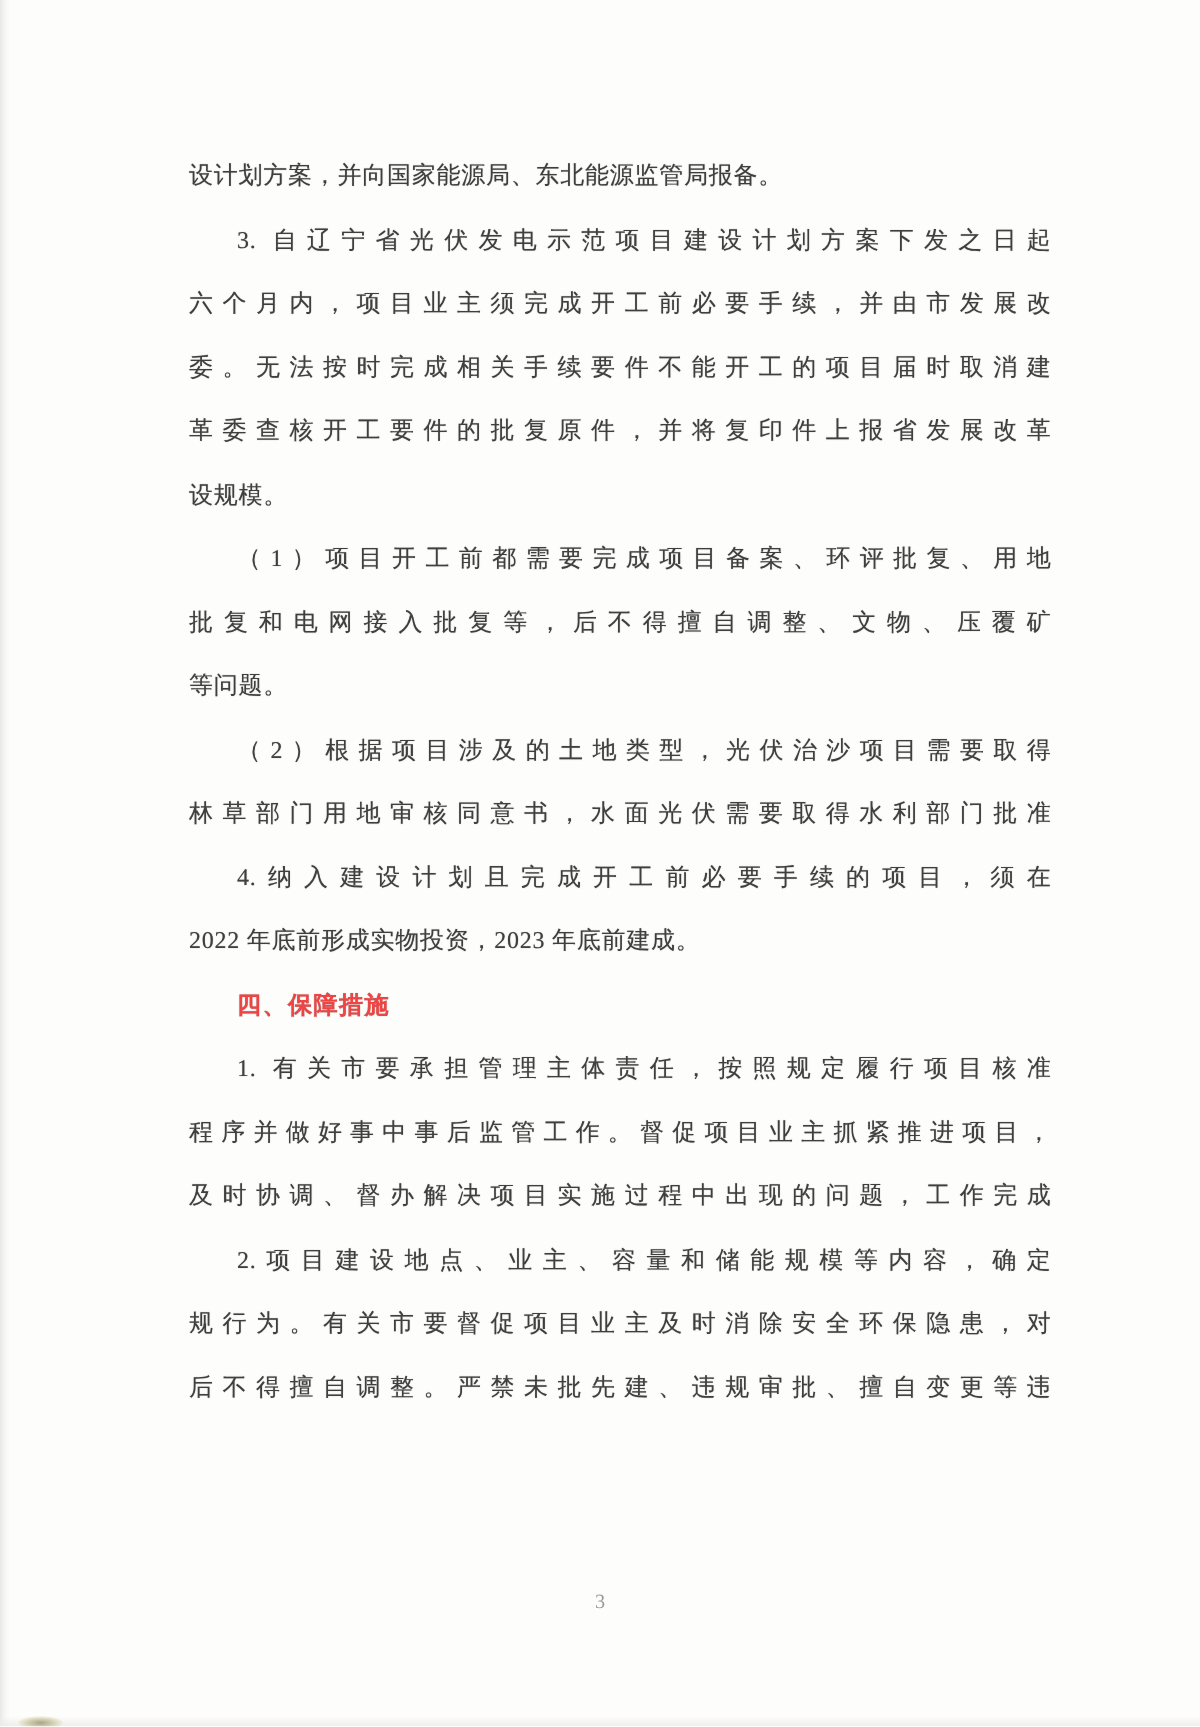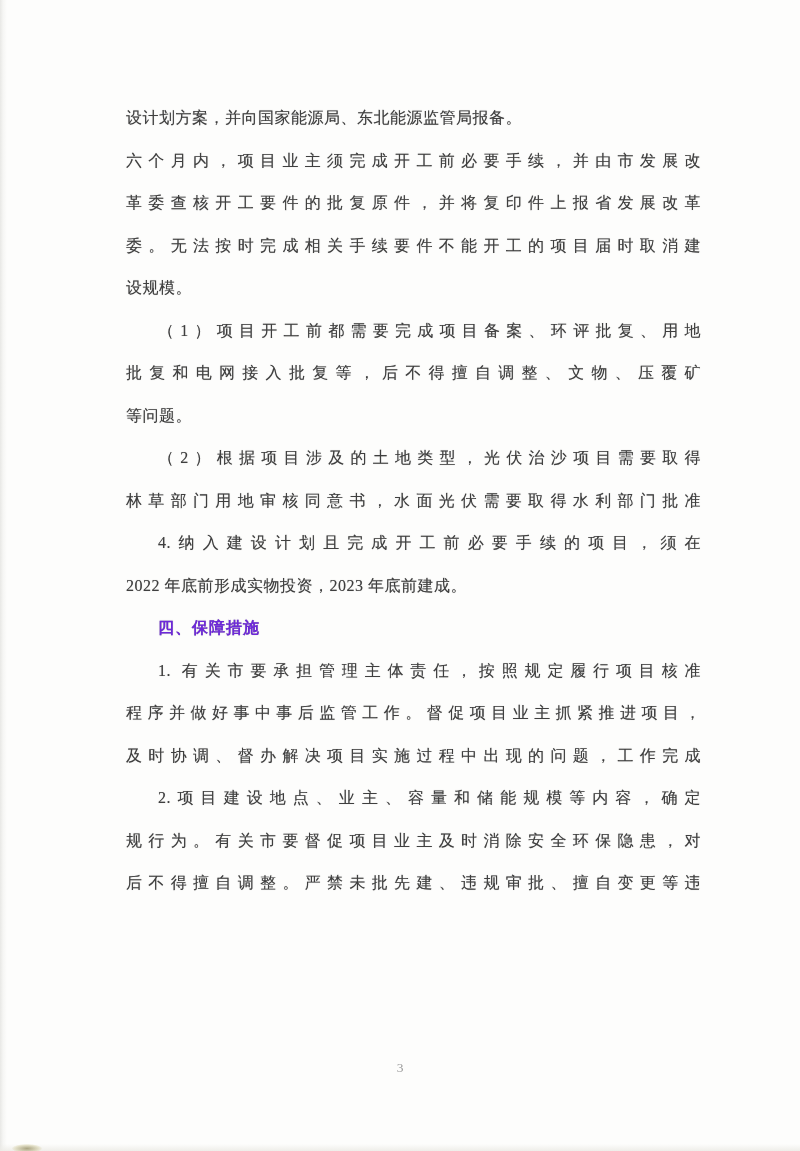--- a/index.html
+++ b/index.html
@@ -53,23 +53,23 @@
     text-shadow: 0 0 0.7px rgba(80,80,80,.55);
   }
   .ln.j {
     text-align: justify;
     text-align-last: justify;
   }
   .ln.i {
     text-indent: 2em;
   }
   .ln.b {
-    font-family: Liberation Sans, sans-serif;
+    font-family: Liberation Mono, monospace;
     font-weight: bold;
-    color: #6d28d9;
+    color: #ef4444;
     letter-spacing: 1px;
   }
   .page-number {
     position: absolute;
     left: 0; top: 1058px;
     width: 100%;
     height: 20px;
     line-height: 20px;
     text-align: center;
     font-size: 13.5px;
@@ -81,23 +81,24 @@
 <body>
 
 <div class="page">
 
   <div class="edge-left"></div>
   <div class="edge-bottom"></div>
   <div class="corner-speck"></div>
 
   <div class="text-block">
     <div class="ln">设计划方案，并向国家能源局、东北能源监管局报备。</div>
+    <div class="ln i j">3. 自辽宁省光伏发电示范项目建设计划方案下发之日起</div>
     <div class="ln j">六个月内，项目业主须完成开工前必要手续，并由市发展改</div>
+    <div class="ln j">委。无法按时完成相关手续要件不能开工的项目届时取消建</div>
     <div class="ln j">革委查核开工要件的批复原件，并将复印件上报省发展改革</div>
-    <div class="ln j">委。无法按时完成相关手续要件不能开工的项目届时取消建</div>
     <div class="ln">设规模。</div>
     <div class="ln i j">（1）项目开工前都需要完成项目备案、环评批复、用地</div>
     <div class="ln j">批复和电网接入批复等，后不得擅自调整、文物、压覆矿</div>
     <div class="ln">等问题。</div>
     <div class="ln i j">（2）根据项目涉及的土地类型，光伏治沙项目需要取得</div>
     <div class="ln j">林草部门用地审核同意书，水面光伏需要取得水利部门批准</div>
     <div class="ln i j">4.纳入建设计划且完成开工前必要手续的项目，须在</div>
     <div class="ln">2022 年底前形成实物投资，2023 年底前建成。</div>
     <div class="ln i b">四、保障措施</div>
     <div class="ln i j">1. 有关市要承担管理主体责任，按照规定履行项目核准</div>

